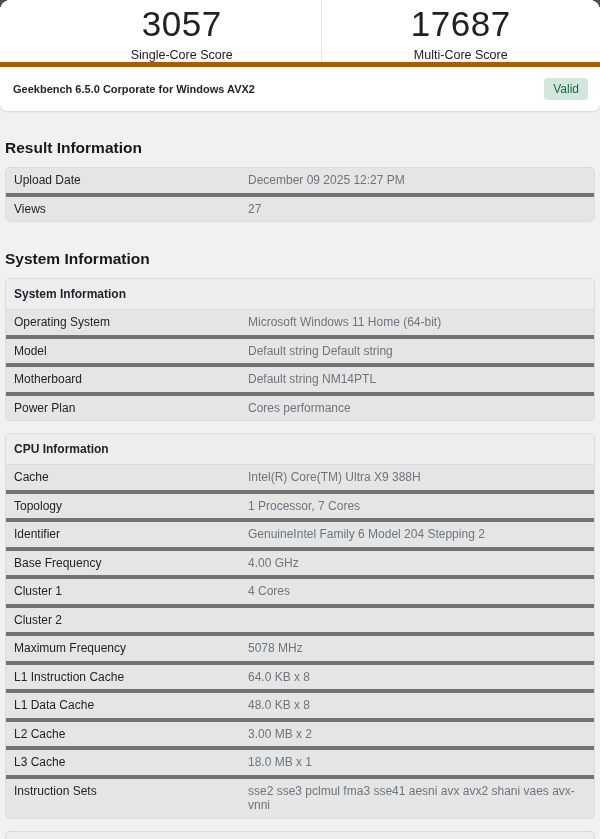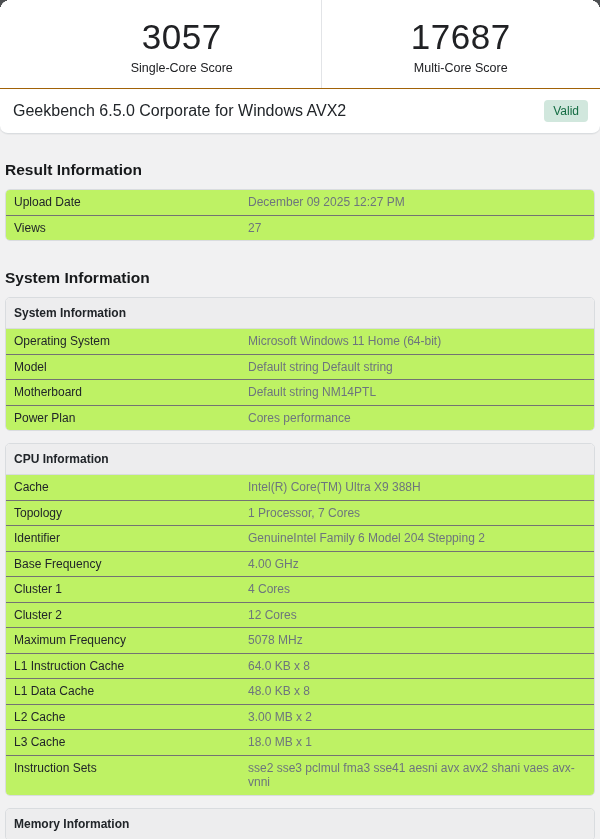--- a/index.html
+++ b/index.html
@@ -17,35 +17,35 @@
   .corner-tl { top: 0; left: 0; background: radial-gradient(circle at 115% 115%, rgba(0,0,0,0) 7px, #4d4f52 7.5px); }
   .corner-tr { top: 0; right: 0; background: radial-gradient(circle at -15% 115%, rgba(0,0,0,0) 7px, #4d4f52 7.5px); }
 
   
   .score-banner {
     background: #ffffff;
     border-bottom: 1px solid #dadde0;
     border-radius: 0 0 8px 8px;
     box-shadow: 0 0 0 1px rgba(0,0,0,0.03);
   }
-  .score-cols { display: flex; height: 89px; border-bottom: 1px solid #a16207; padding-left: 43px; }
+  .score-cols { display: flex; height: 67px; border-bottom: 5px solid #a16207; padding-left: 43px; }
   .score-col {
     flex: 1 1 50%;
     display: flex; flex-direction: column; align-items: center; justify-content: center;
     padding-top: 4px;
   }
   .score-col:first-child { border-right: 1px solid #e2e4e7; }
   .score-num { font-size: 35px; line-height: 40px; font-weight: 400; color: #202124; letter-spacing: 0.5px; }
   .score-label { font-size: 12.5px; color: #202124; margin-top: 4px; }
 
   .version-row {
     height: 44px; display: flex; align-items: center;
     padding: 0 12px 0 13px;
   }
-  .version-text { font-size: 16px; color: #212529; flex: 1 1 auto; }
+  .version-text { font-size: 11px; color: #212529; flex: 1 1 auto; font-weight: bold; }
   .badge-valid {
     font-size: 12px; line-height: 12px;
     padding: 5px 9px; border-radius: 4px;
     background: #d1e7dd; color: #146c43;
   }
 
   
   .section-heading {
     font-size: 15.5px; font-weight: bold; color: #17191b;
     margin: 27px 6px 10px 5px;
@@ -61,22 +61,22 @@
     overflow: hidden;
   }
   .card + .card { margin-top: 12px; }
   .card-header {
     background: #ededee;
     border-bottom: 1px solid #d9dcdf;
     padding: 8px 8px;
     font-size: 12px; font-weight: bold; color: #212529;
     line-height: 14px;
   }
-  .trow { display: flex; background: #bef264; }
-  .trow + .trow { border-top: 1px solid #737373; }
+  .trow { display: flex; background: #e5e5e5; }
+  .trow + .trow { border-top: 4px solid #737373; }
   .tlabel {
     flex: 0 0 242px;
     padding: 5px 8px;
     font-size: 12px; line-height: 14.5px; color: #212529;
   }
   .tvalue {
     flex: 1 1 auto;
     padding: 5px 10px 5px 0;
     font-size: 12px; line-height: 14.5px; color: #6d757d;
   }
@@ -156,21 +156,20 @@
         <div class="trow">
           <div class="tlabel">Base Frequency</div>
           <div class="tvalue">4.00 GHz</div>
         </div>
         <div class="trow">
           <div class="tlabel">Cluster 1</div>
           <div class="tvalue">4 Cores</div>
         </div>
         <div class="trow">
           <div class="tlabel">Cluster 2</div>
-          <div class="tvalue">12 Cores</div>
         </div>
         <div class="trow">
           <div class="tlabel">Maximum Frequency</div>
           <div class="tvalue">5078 MHz</div>
         </div>
         <div class="trow">
           <div class="tlabel">L1 Instruction Cache</div>
           <div class="tvalue">64.0 KB x 8</div>
         </div>
         <div class="trow">

